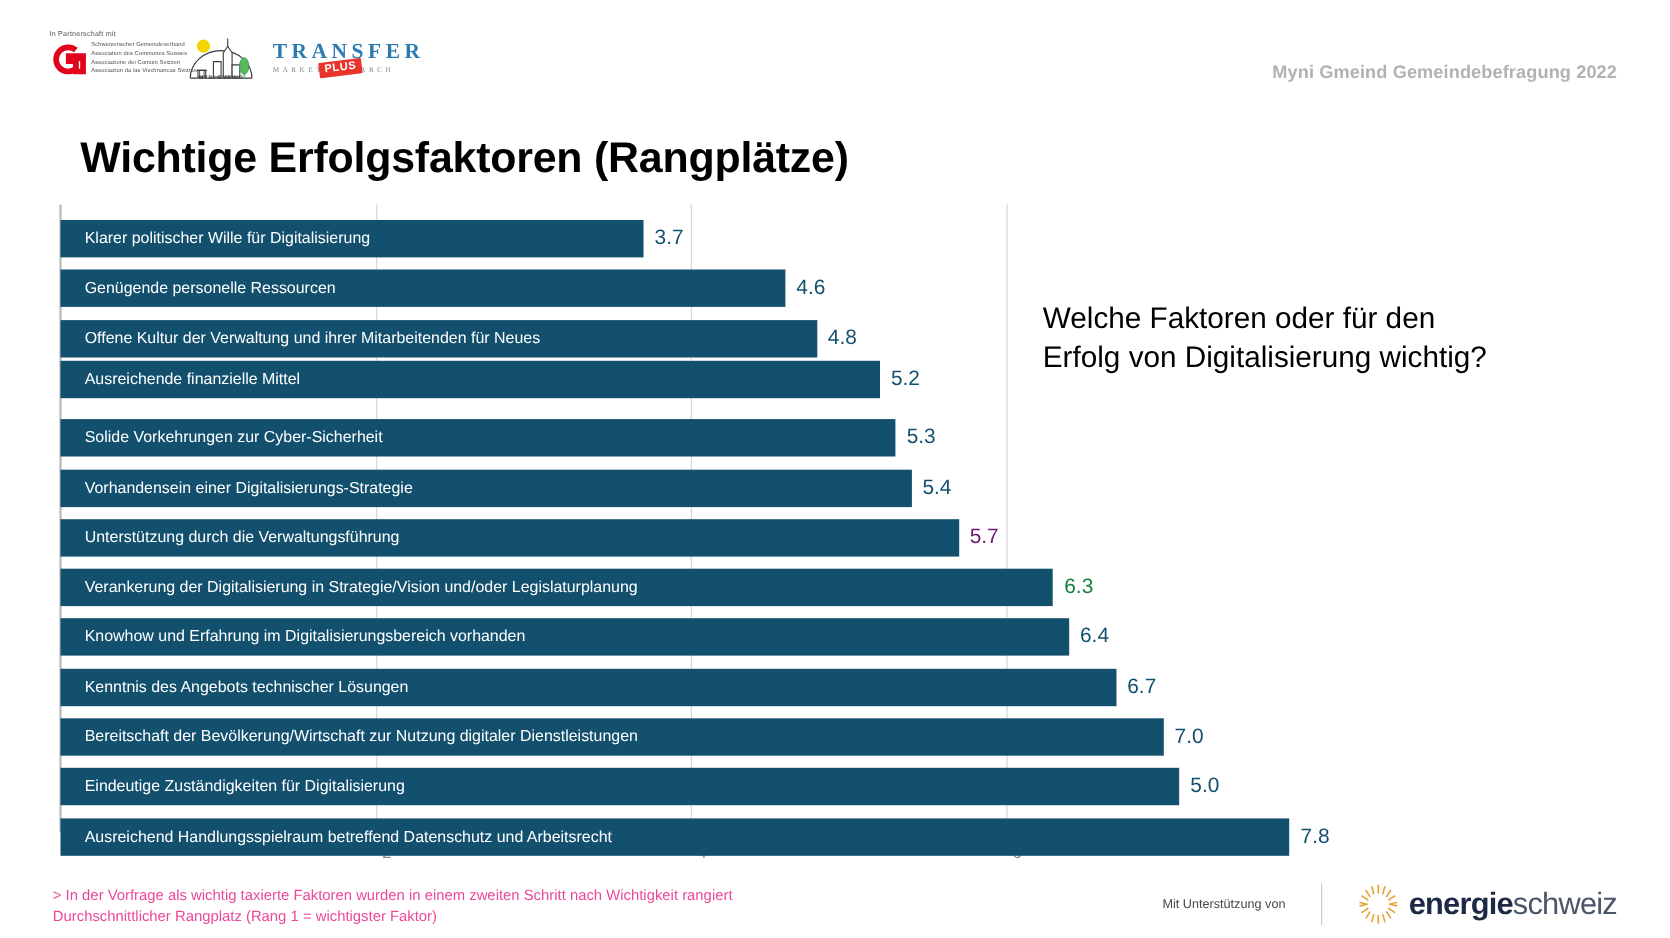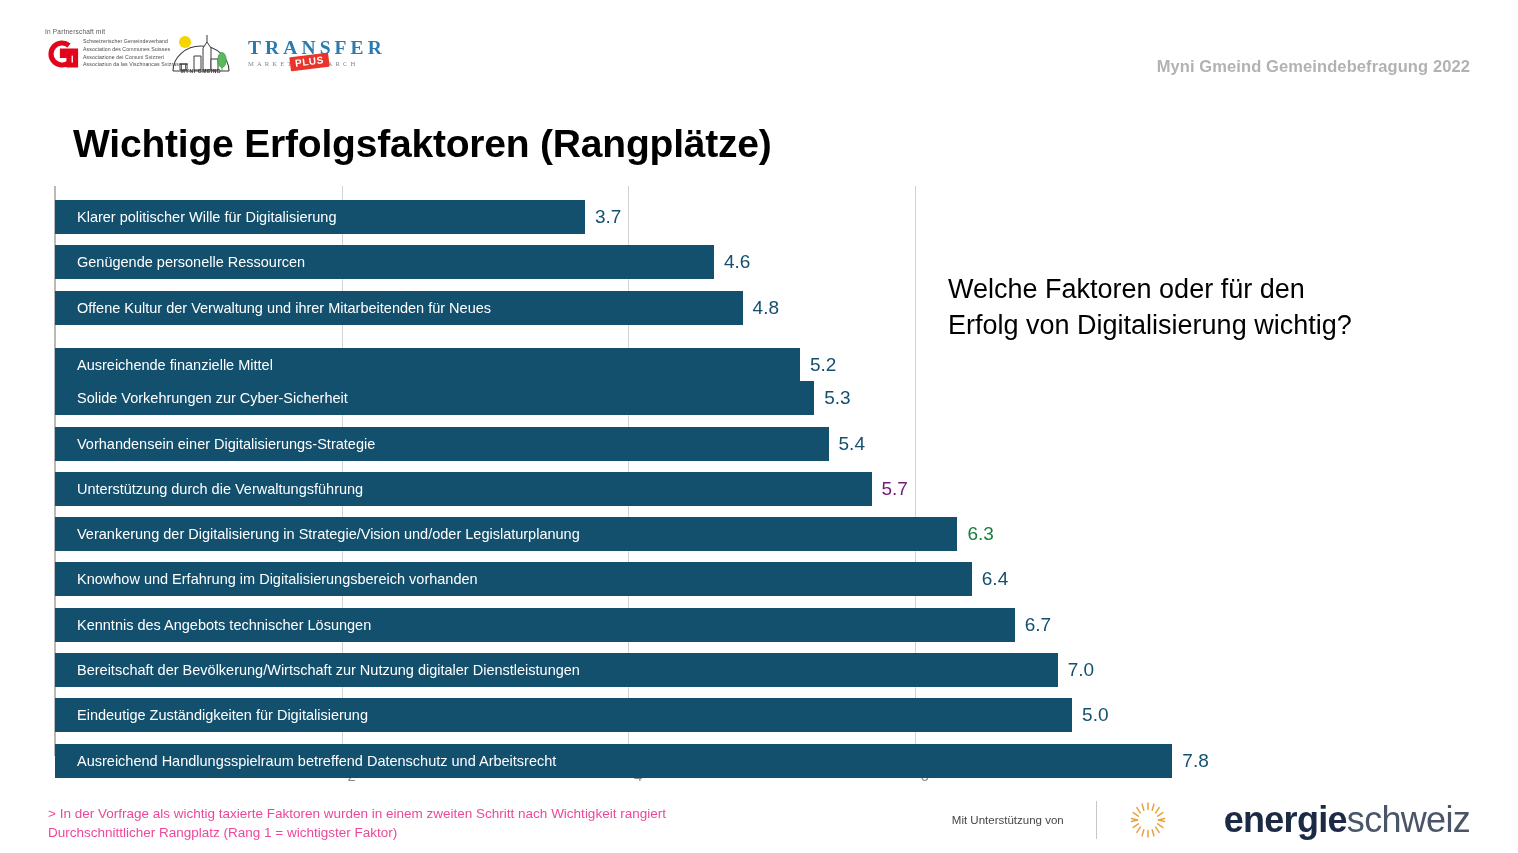--- a/index.html
+++ b/index.html
@@ -119,21 +119,21 @@
 
   
   .support {
     position: absolute; right: 48px; bottom: 12px;
     display: flex; align-items: center; gap: 32px;
   }
   .support-text { font-size: 11.5px; color: #46464b; white-space: nowrap; }
   .support-div { width: 1px; height: 38px; background: #c6c6c6; }
   .es-logo { display: flex; align-items: center; gap: 9px; }
   .es-sun { width: 38px; height: 38px; flex: 0 0 auto; }
-  .es-word { font-size: 36px; letter-spacing: -.7px; white-space: nowrap; margin-left: 48px; }
+  .es-word { font-size: 28px; letter-spacing: -.7px; white-space: nowrap; }
   .es-word b { color: #1c2a45; font-weight: bold; }
   .es-word i { color: #4a5568; font-style: normal; }
 </style>
 </head>
 <body>
 
 <div id="slide">
 
   <div class="partner-block">
     <div class="gv-logo">
@@ -197,21 +197,21 @@
         <div class="bar-row" style="top: 59.3px; width: 1180px;">
           <div class="bar" style="width: 658.95px; background: rgb(19, 80, 110);"></div>
           <div class="bar-label">Genügende personelle Ressourcen</div>
           <div class="bar-value" style="left: 668.95px; color: rgb(19, 80, 110);">4.6</div>
         </div>
         <div class="bar-row" style="top: 104.6px; width: 1180px;">
           <div class="bar" style="width: 687.6px; background: rgb(19, 80, 110);"></div>
           <div class="bar-label">Offene Kultur der Verwaltung und ihrer Mitarbeitenden für Neues</div>
           <div class="bar-value" style="left: 697.6px; color: rgb(19, 80, 110);">4.8</div>
         </div>
-        <div class="bar-row" style="top: 162px; width: 1180px;">
+        <div class="bar-row" style="top: 142px; width: 1180px;">
           <div class="bar" style="width: 744.9px; background: rgb(19, 80, 110);"></div>
           <div class="bar-label">Ausreichende finanzielle Mittel</div>
           <div class="bar-value" style="left: 754.9px; color: rgb(19, 80, 110);">5.2</div>
         </div>
         <div class="bar-row" style="top: 195.2px; width: 1180px;">
           <div class="bar" style="width: 759.225px; background: rgb(19, 80, 110);"></div>
           <div class="bar-label">Solide Vorkehrungen zur Cyber-Sicherheit</div>
           <div class="bar-value" style="left: 769.225px; color: rgb(19, 80, 110);">5.3</div>
         </div>
         <div class="bar-row" style="top: 240.5px; width: 1180px;">

